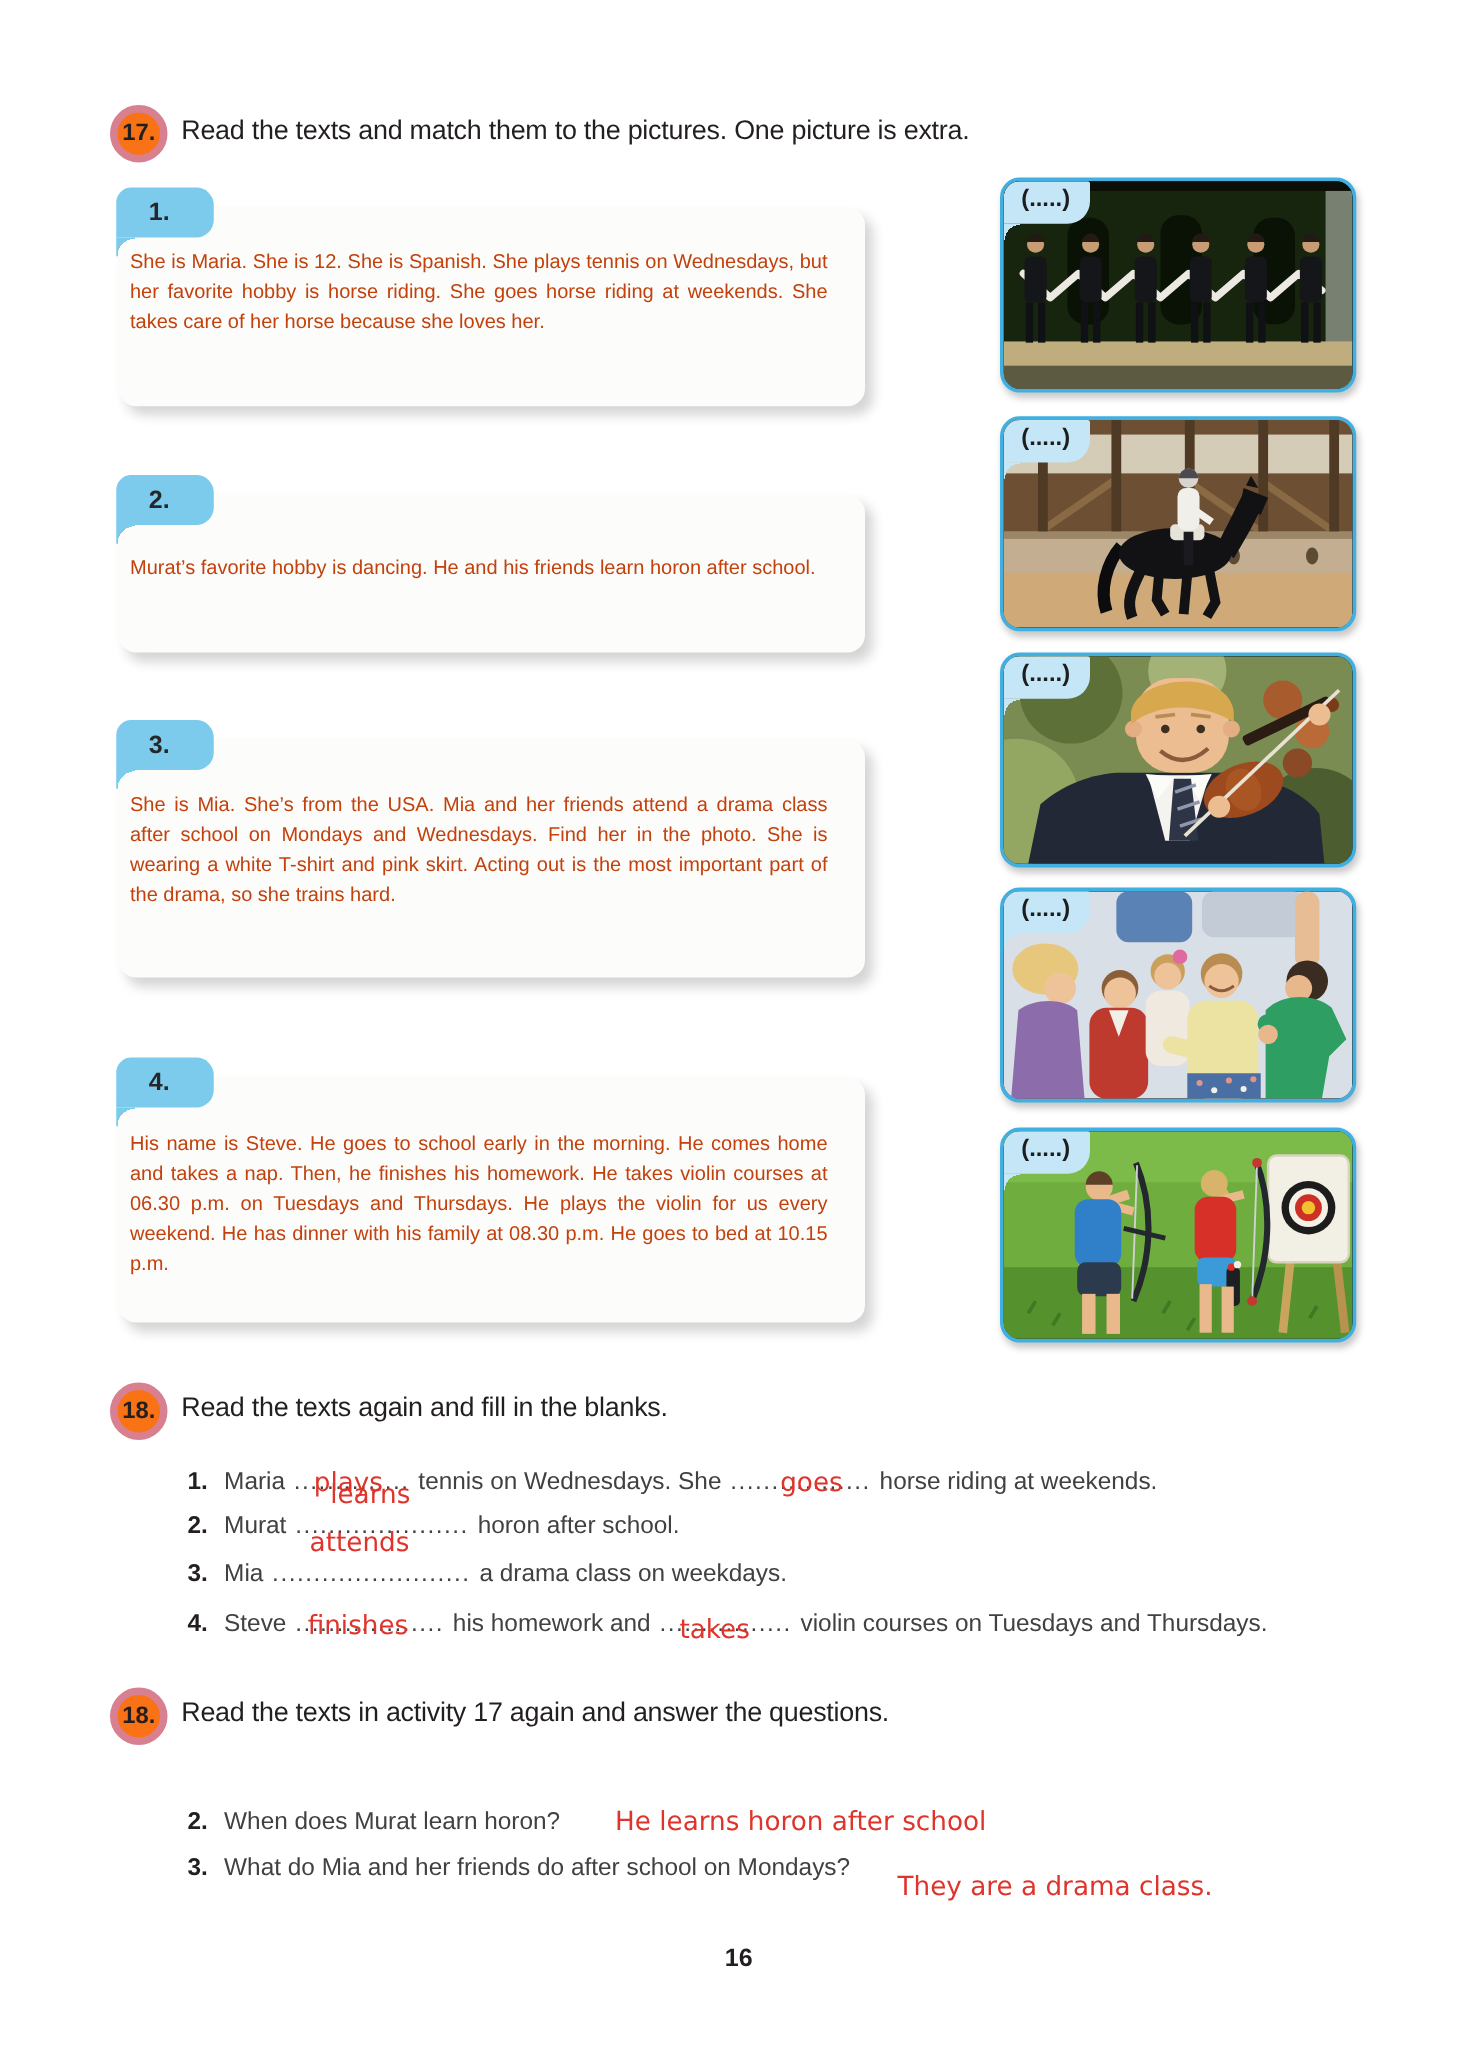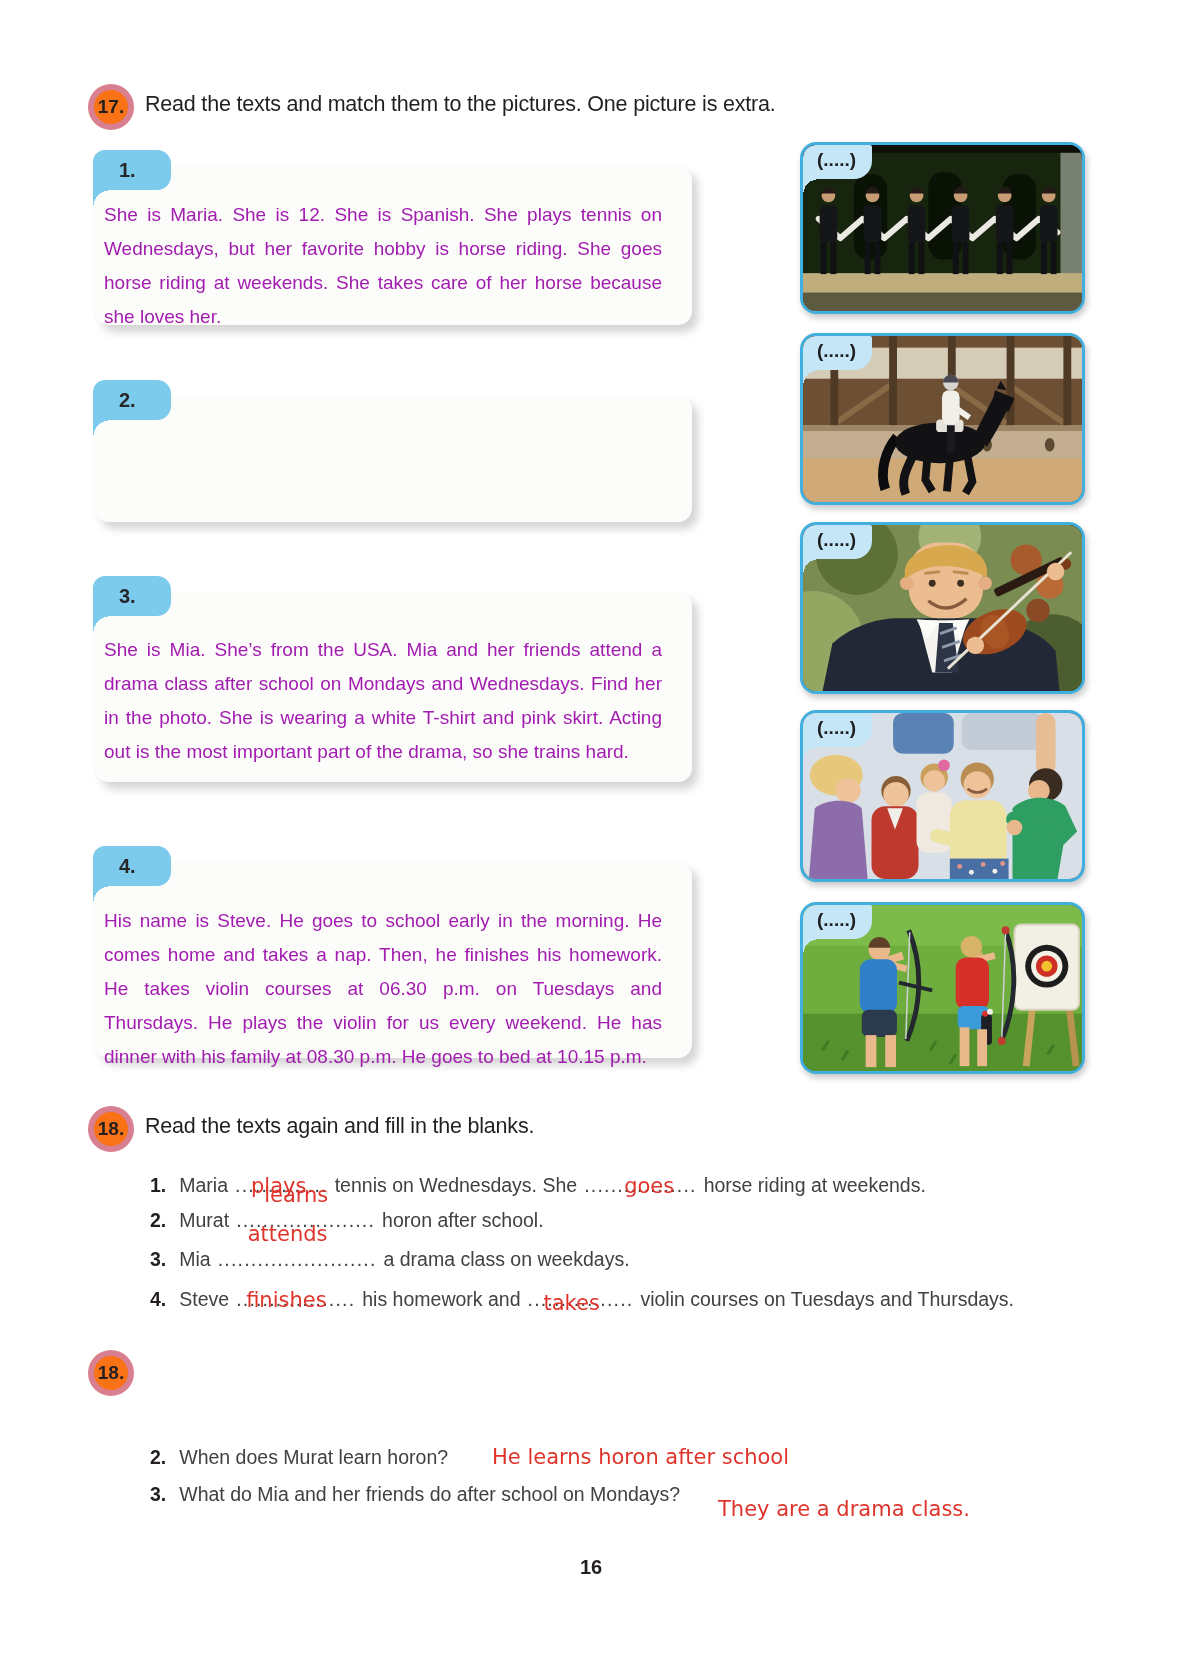--- a/index.html
+++ b/index.html
@@ -15,22 +15,22 @@
   .act-title {
     position:absolute; font-weight:normal; font-size:21.5px; color:#231f20;
     letter-spacing:-0.2px; white-space:nowrap;
   }
   
   .textbox {
     position:absolute; left:95px; width:597px; background:#fcfcfb;
     border-radius:14px; box-shadow:6px 7px 9px rgba(0,0,0,0.17);
   }
   .textbox p {
-    margin:0; padding:0 30px 0 9px; font-size:19px; line-height:34px;
-    text-align:justify; color:#a21caf;
+    margin:0; padding:0 30px 0 9px; font-size:16px; line-height:24px;
+    text-align:justify; color:#c2410c;
   }
   .box-tab {
     position:absolute; top:-16px; left:-2px; min-width:78px; height:40px;
     background:#7ccbec; border-radius:12px 14px 14px 0; display:flex;
     align-items:center; padding-left:26px; box-sizing:border-box;
     font-weight:bold; font-size:20px; color:#27272a;
   }
   .box-tab::after {
     content:""; position:absolute; left:0; top:100%; width:15px; height:15px;
     background:radial-gradient(circle 15px at 100% 100%, rgba(0,0,0,0) 14px, #7ccbec 14px);
@@ -89,20 +89,21 @@
     <div class="box-tab">
       <span>1.</span>
     </div>
     <p style="padding-top:32px">She is Maria. She is 12. She is Spanish. She plays tennis on Wednesdays, but her favorite hobby is horse riding. She goes horse riding at weekends. She takes care of her horse because she loves her.</p>
   </div>
 
   <div class="textbox" style="top:396px;height:126px">
     <div class="box-tab">
       <span>2.</span>
     </div>
+    <p style="padding-top:47px">Murat’s favorite hobby is dancing. He and his friends learn horon after school.</p>
   </div>
 
   <div class="textbox" style="top:592px;height:190px">
     <div class="box-tab">
       <span>3.</span>
     </div>
     <p style="padding-top:41px">She is Mia. She’s from the USA. Mia and her friends attend a drama class after school on Mondays and Wednesdays. Find her in the photo. She is wearing a white T-shirt and pink skirt. Acting out is the most important part of the drama, so she trains hard.</p>
   </div>
 
   <div class="textbox" style="top:862px;height:196px">
@@ -331,20 +332,21 @@
     <span class="ex-num">3.</span><span class="seg">Mia</span><span class="blank"><span class="dots">........................</span><span class="ans ans-above" style="left:30px">attends</span></span><span class="seg">a drama class on weekdays.</span>
   </div>
 
   <div class="ex-row" style="top:1286px">
     <span class="ex-num">4.</span><span class="seg">Steve</span><span class="blank"><span class="dots">..................</span><span class="ans ans-on" style="left:10px">finishes</span></span><span class="seg">his homework and</span><span class="blank"><span class="dots">................</span><span class="ans ans-on" style="left:16px;top:4px">takes</span></span><span class="seg">violin courses on Tuesdays and Thursdays.</span>
   </div>
 
   <div class="badge" style="left:88px;top:1350px">
     <span>18.</span>
   </div>
+  <div class="act-title" style="left:145px;top:1358px">Read the texts in activity 17 again and answer the questions.</div>
 
   <div class="ex-row" style="top:1444px">
     <span class="ex-num">2.</span><span>When does Murat learn horon?</span>
     <span class="ans19" style="left:342px;top:0px">He learns horon after school</span>
   </div>
   <div class="ex-row" style="top:1481px">
     <span class="ex-num">3.</span><span>What do Mia and her friends do after school on Mondays?</span>
     <span class="ans19" style="left:568px;top:15px">They are a drama class.</span>
   </div>
 

